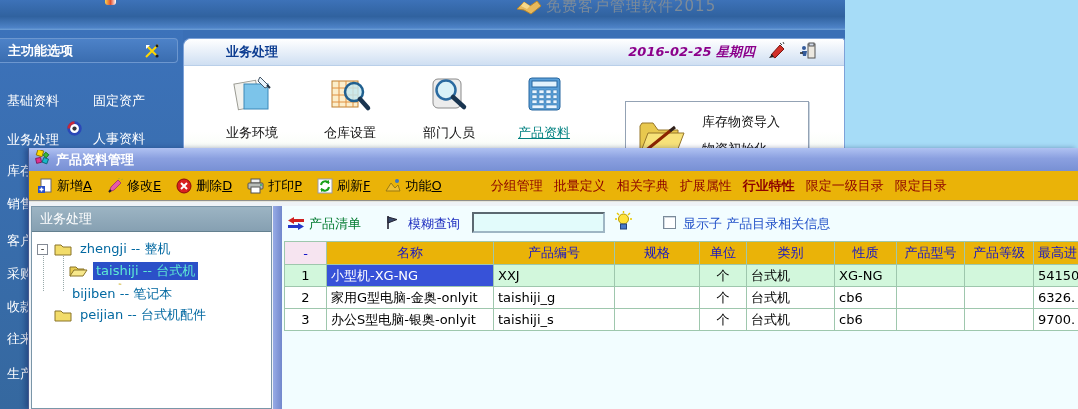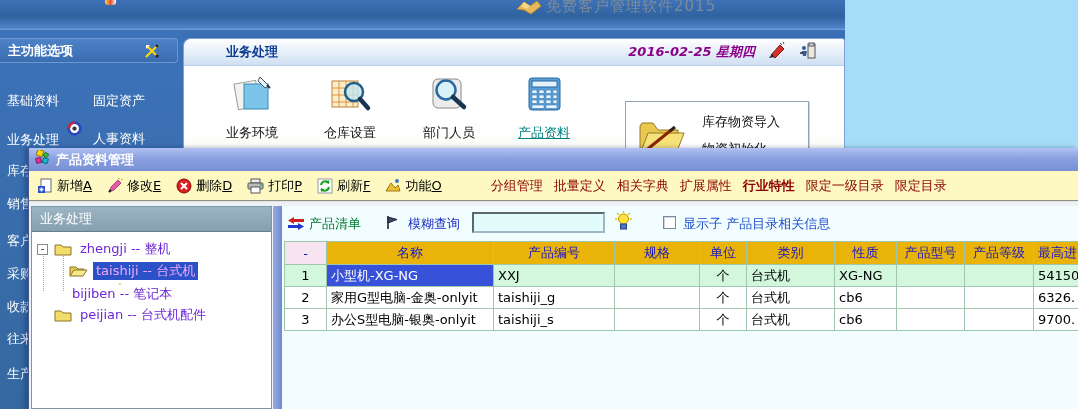--- a/index.html
+++ b/index.html
@@ -45,34 +45,34 @@
   .submenu .fold { position:absolute; left:8px; top:12px; }
   .submenu-item { position:absolute; left:76px; color:#111; font-size:13px; white-space:nowrap; cursor:pointer; }
 
   
   .dialog { position:absolute; left:28px; top:148px; width:1050px; height:261px;
     background:#eef2f6; border-left:1px solid #44598f; box-shadow:-3px 0 5px rgba(10,20,80,.35); }
   .dlg-titlebar { position:absolute; left:0; top:0; right:0; height:23px;
     background:linear-gradient(#b0c2f2 0%, #8ba0e0 45%, #7890d4 100%);
     display:flex; align-items:center; padding-left:6px; gap:5px; }
   .dlg-title { color:#fff; font-weight:bold; font-size:13px; }
-  .dlg-toolbar { position:absolute; left:0; top:23px; right:0; height:31px; background:#fef9c3;
+  .dlg-toolbar { position:absolute; left:0; top:23px; right:0; height:31px; background:#eab308;
     border-bottom:2px groove #e4e4dc; display:flex; align-items:center; padding-left:8px; white-space:nowrap; }
   .tbtn { display:inline-flex; align-items:center; gap:4px; margin-right:15px; cursor:pointer; color:#000; }
   .tbtn .u { text-decoration:underline; }
   .tmenu { color:#8b0000; margin-right:11px; cursor:pointer; }
   .tmenu.bold { font-weight:bold; }
   .dlg-body { position:absolute; left:0; right:0; top:56px; bottom:0; }
 
   
   .tree-panel { position:absolute; left:2px; top:2px; width:241px; bottom:0; background:#fff; border:1px solid #7a96a8; }
   .tree-header { height:25px; background:linear-gradient(#9cb4c3,#86a0b2); color:#fff;
     line-height:24px; padding-left:8px; border-bottom:1px solid #64808f; }
   .tnode { position:absolute; height:20px; display:flex; align-items:center; white-space:nowrap; cursor:pointer; }
-  .tnode .txt { padding:0 3px; color:#6d28d9; }
+  .tnode .txt { padding:0 3px; color:#0369a1; }
   .expander { width:11px; height:11px; border:1px solid #848a94; background:#fff; color:#333;
     font-size:10px; line-height:8px; text-align:center; margin-right:6px; }
   .guide { border-left:1px dotted #9aa; position:absolute; }
 
   .splitter { position:absolute; left:244px; top:2px; width:9px; bottom:0;
     background:linear-gradient(90deg,#97abe6,#7288cc); cursor:col-resize; }
 
   
   .content { position:absolute; left:253px; right:0; top:2px; bottom:0; background:#f2fdff; }
   .q-label-green { position:absolute; left:27px; top:9px; color:#007a2f; cursor:pointer; }
@@ -328,21 +328,21 @@
           <svg width="18" height="14" viewBox="0 0 18 14" style="margin-right:5px;">
             <path d="M1 3 L7 3 L9 5 L17 5 L17 13 L1 13 Z" fill="#f2dc6a" stroke="#8a7428"></path>
           </svg>
           <span class="txt">zhengji -- 整机</span>
         </div>
         <div class="tnode" style="left:37px;top:54px;">
           <svg width="19" height="14" viewBox="0 0 19 14" style="margin-right:5px;">
             <path d="M1 3 L7 3 L9 5 L15 5 L15 7 L1 12 Z" fill="#e8cc52" stroke="#8a7428"></path>
             <path d="M1 12 L5 6 L18 6 L14 12 Z" fill="#f7e88c" stroke="#8a7428"></path>
           </svg>
-          <span class="txt sel-txt" style="background:#2b50c8;color:#f0abfc;">taishiji -- 台式机</span>
+          <span class="txt sel-txt" style="background:#2b50c8;color:#5eead4;">taishiji -- 台式机</span>
         </div>
         <div class="tnode" style="left:37px;top:76px;flex-direction:column;">
           <svg width="18" height="14" viewBox="0 0 18 14" style="margin-right:5px;">
             <path d="M1 3 L7 3 L9 5 L17 5 L17 13 L1 13 Z" fill="#f2dc6a" stroke="#8a7428"></path>
           </svg>
           <span class="txt">bijiben -- 笔记本</span>
         </div>
         <div class="tnode" style="left:22px;top:98px;">
           <svg width="18" height="14" viewBox="0 0 18 14" style="margin-right:5px;">
             <path d="M1 3 L7 3 L9 5 L17 5 L17 13 L1 13 Z" fill="#f2dc6a" stroke="#8a7428"></path>

